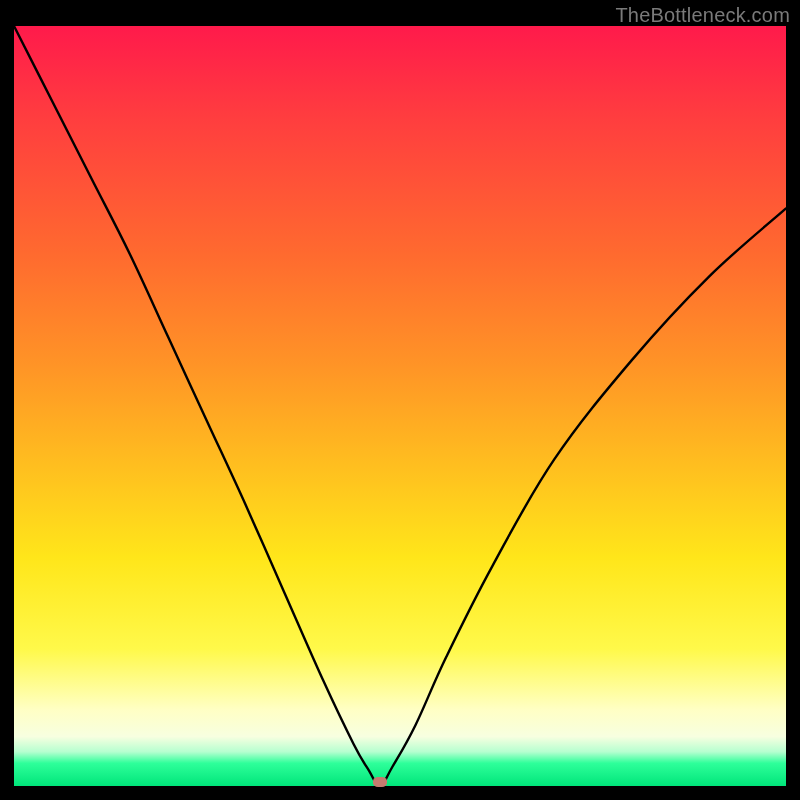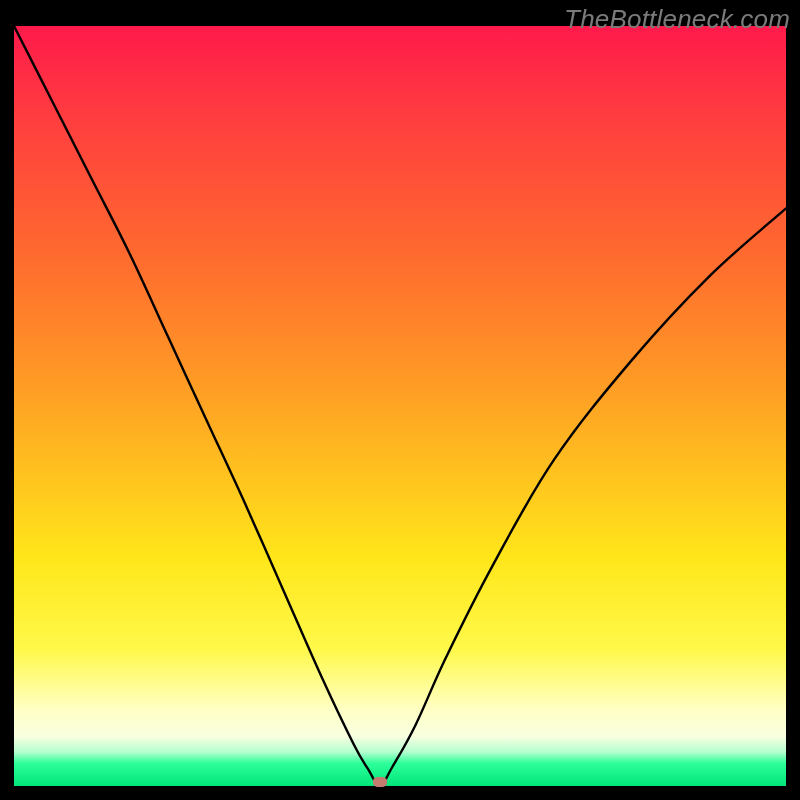--- a/index.html
+++ b/index.html
@@ -56,25 +56,24 @@
     height: 10px;
     border-radius: 5px / 4px;
     background: #c47b6f;
     transform: translate(-50%, -50%);
   }
   .watermark {
     position: absolute;
     top: 4px;
     right: 10px;
     color: #7a7a7a;
-    font-size: 26px;
+    font-size: 20px;
     font-weight: 500;
     letter-spacing: 0.2px;
     z-index: 5;
-    font-style: italic;
   }
 </style>
 </head>
 <body>
 
 <div class="watermark">TheBottleneck.com</div>
 
 <div class="frame">
   <div class="plot-area"></div>
 

